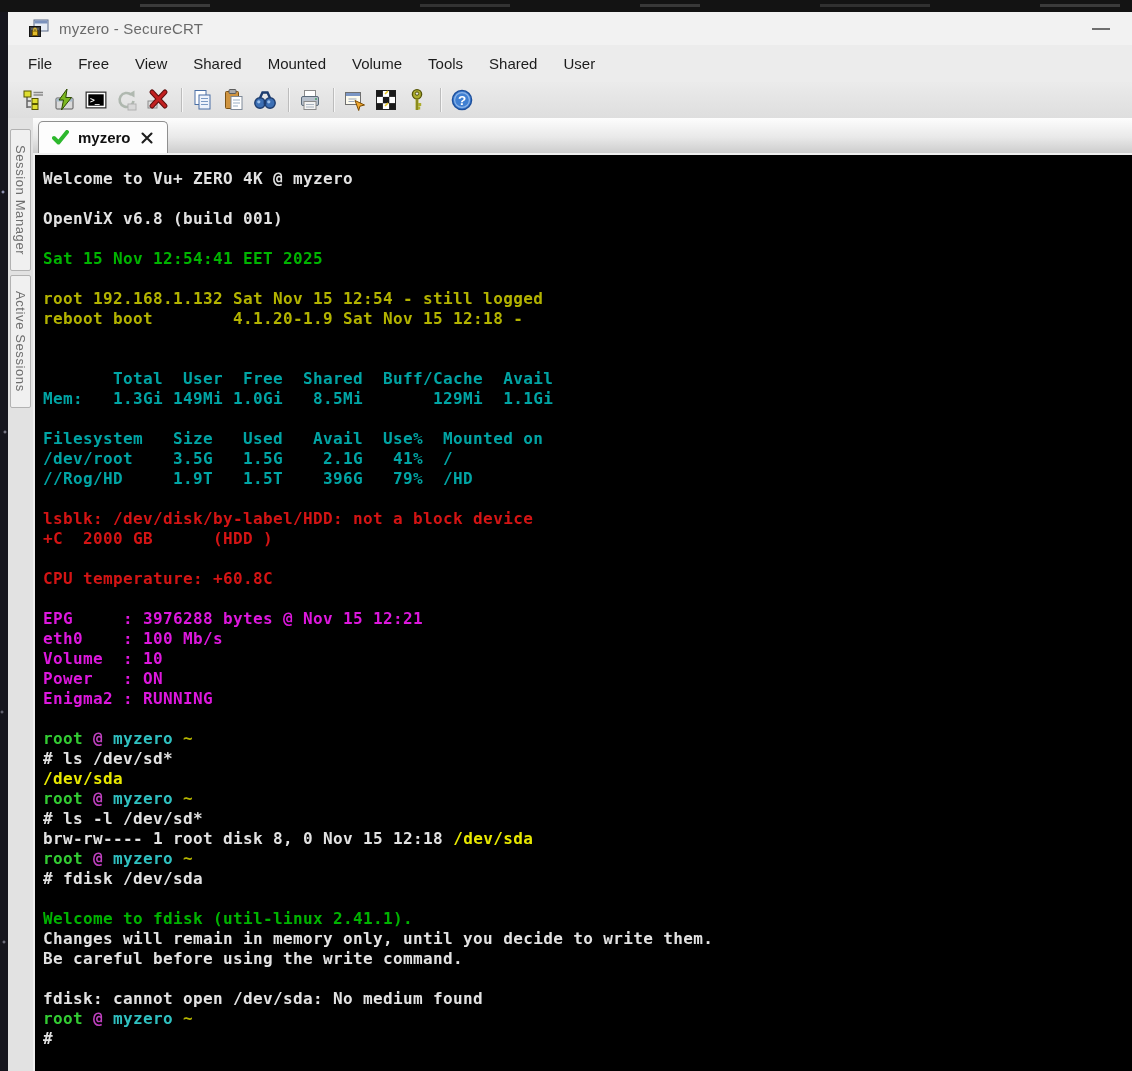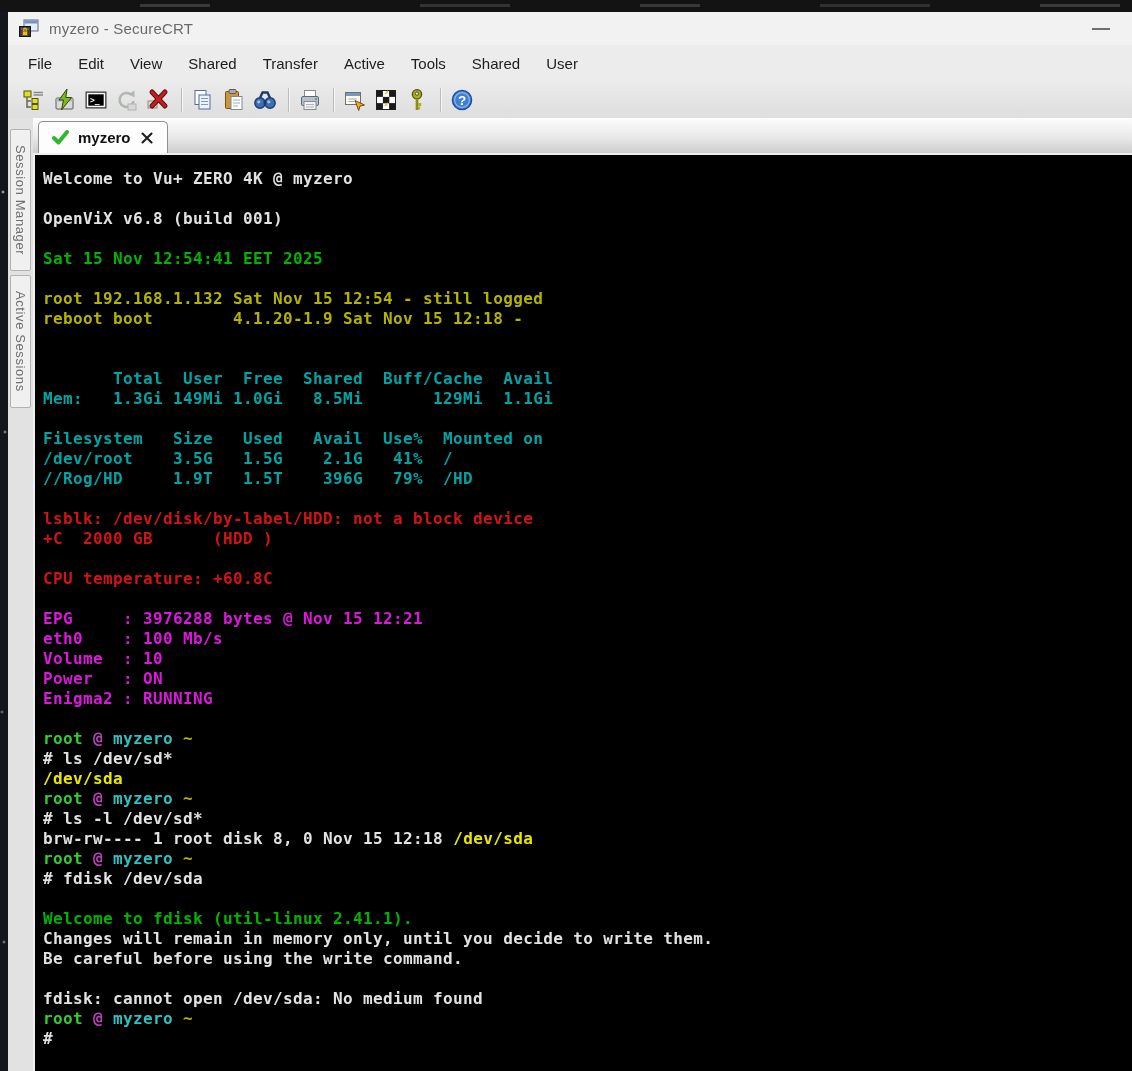--- a/index.html
+++ b/index.html
@@ -13,21 +13,21 @@
     background-size:70px 3px,90px 3px,60px 3px,110px 3px,80px 3px;
     background-position:140px 4px,420px 4px,640px 4px,820px 4px,1040px 4px;}
   
   .desktop-edge{position:absolute;left:0;top:12px;width:8px;height:1059px;background:#15151d;
     background-image:radial-gradient(circle 1px at 3px 180px,#cfd4ff 0,rgba(0,0,0,0) 2px),
       radial-gradient(circle 1px at 5px 420px,#aab 0,rgba(0,0,0,0) 2px),
       radial-gradient(circle 1px at 2px 700px,#889 0,rgba(0,0,0,0) 2px),
       radial-gradient(circle 1px at 4px 930px,#99a 0,rgba(0,0,0,0) 2px);}
   .window{position:absolute;left:8px;top:12px;width:1124px;height:1059px;display:flex;flex-direction:column;background:#ededed;}
   
-  .titlebar{height:33px;flex:0 0 33px;background:#f2f2f2;display:flex;align-items:center;padding-left:10px;}
+  .titlebar{height:33px;flex:0 0 33px;background:#f2f2f2;display:flex;align-items:center;padding-left:20px;}
   .app-icon{width:22px;height:20px;margin-right:9px;flex:0 0 auto;}
   .title-text{font-size:15px;color:#6a6a6a;letter-spacing:.2px;}
   .min-btn{margin-left:auto;margin-right:16px;width:30px;height:22px;display:flex;align-items:center;justify-content:center;cursor:default;}
   .min-glyph{width:18px;height:2px;background:#6f6f6f;}
   
   .menubar{height:37px;flex:0 0 37px;background:#ececec;display:flex;align-items:center;padding-left:7px;}
   .menu-item{padding:5px 13px;font-size:15px;color:#1c1c1c;cursor:default;}
   
   .toolbar{height:36px;flex:0 0 36px;background:linear-gradient(#ebebeb,#dedede);display:flex;align-items:center;padding-left:12px;}
   .tb-btn{width:28px;height:28px;display:flex;align-items:center;justify-content:center;margin-right:3px;}
@@ -77,25 +77,25 @@
         </svg>
       </span>
       <span class="title-text">myzero - SecureCRT</span>
       <span class="min-btn">
           <span class="min-glyph"></span>
         </span>
     </div>
 
     <div class="menubar">
       <span class="menu-item">File</span>
-      <span class="menu-item">Edit</span>
+      <span class="menu-item">Free</span>
       <span class="menu-item">View</span>
       <span class="menu-item">Shared</span>
-      <span class="menu-item">Transfer</span>
-      <span class="menu-item">Active</span>
+      <span class="menu-item">Mounted</span>
+      <span class="menu-item">Volume</span>
       <span class="menu-item">Tools</span>
       <span class="menu-item">Shared</span>
       <span class="menu-item">User</span>
     </div>
 
     <div class="toolbar">
       <span class="tb-btn">
         <svg width="24" height="24" viewBox="0 0 24 24">
           <path d="M5 9 V20 M5 13 H9 M5 19 H9" stroke="#666" stroke-width="1.5" fill="none"></path>
           <rect x="2" y="3" width="7" height="6" fill="#dede30" stroke="#555500"></rect>

